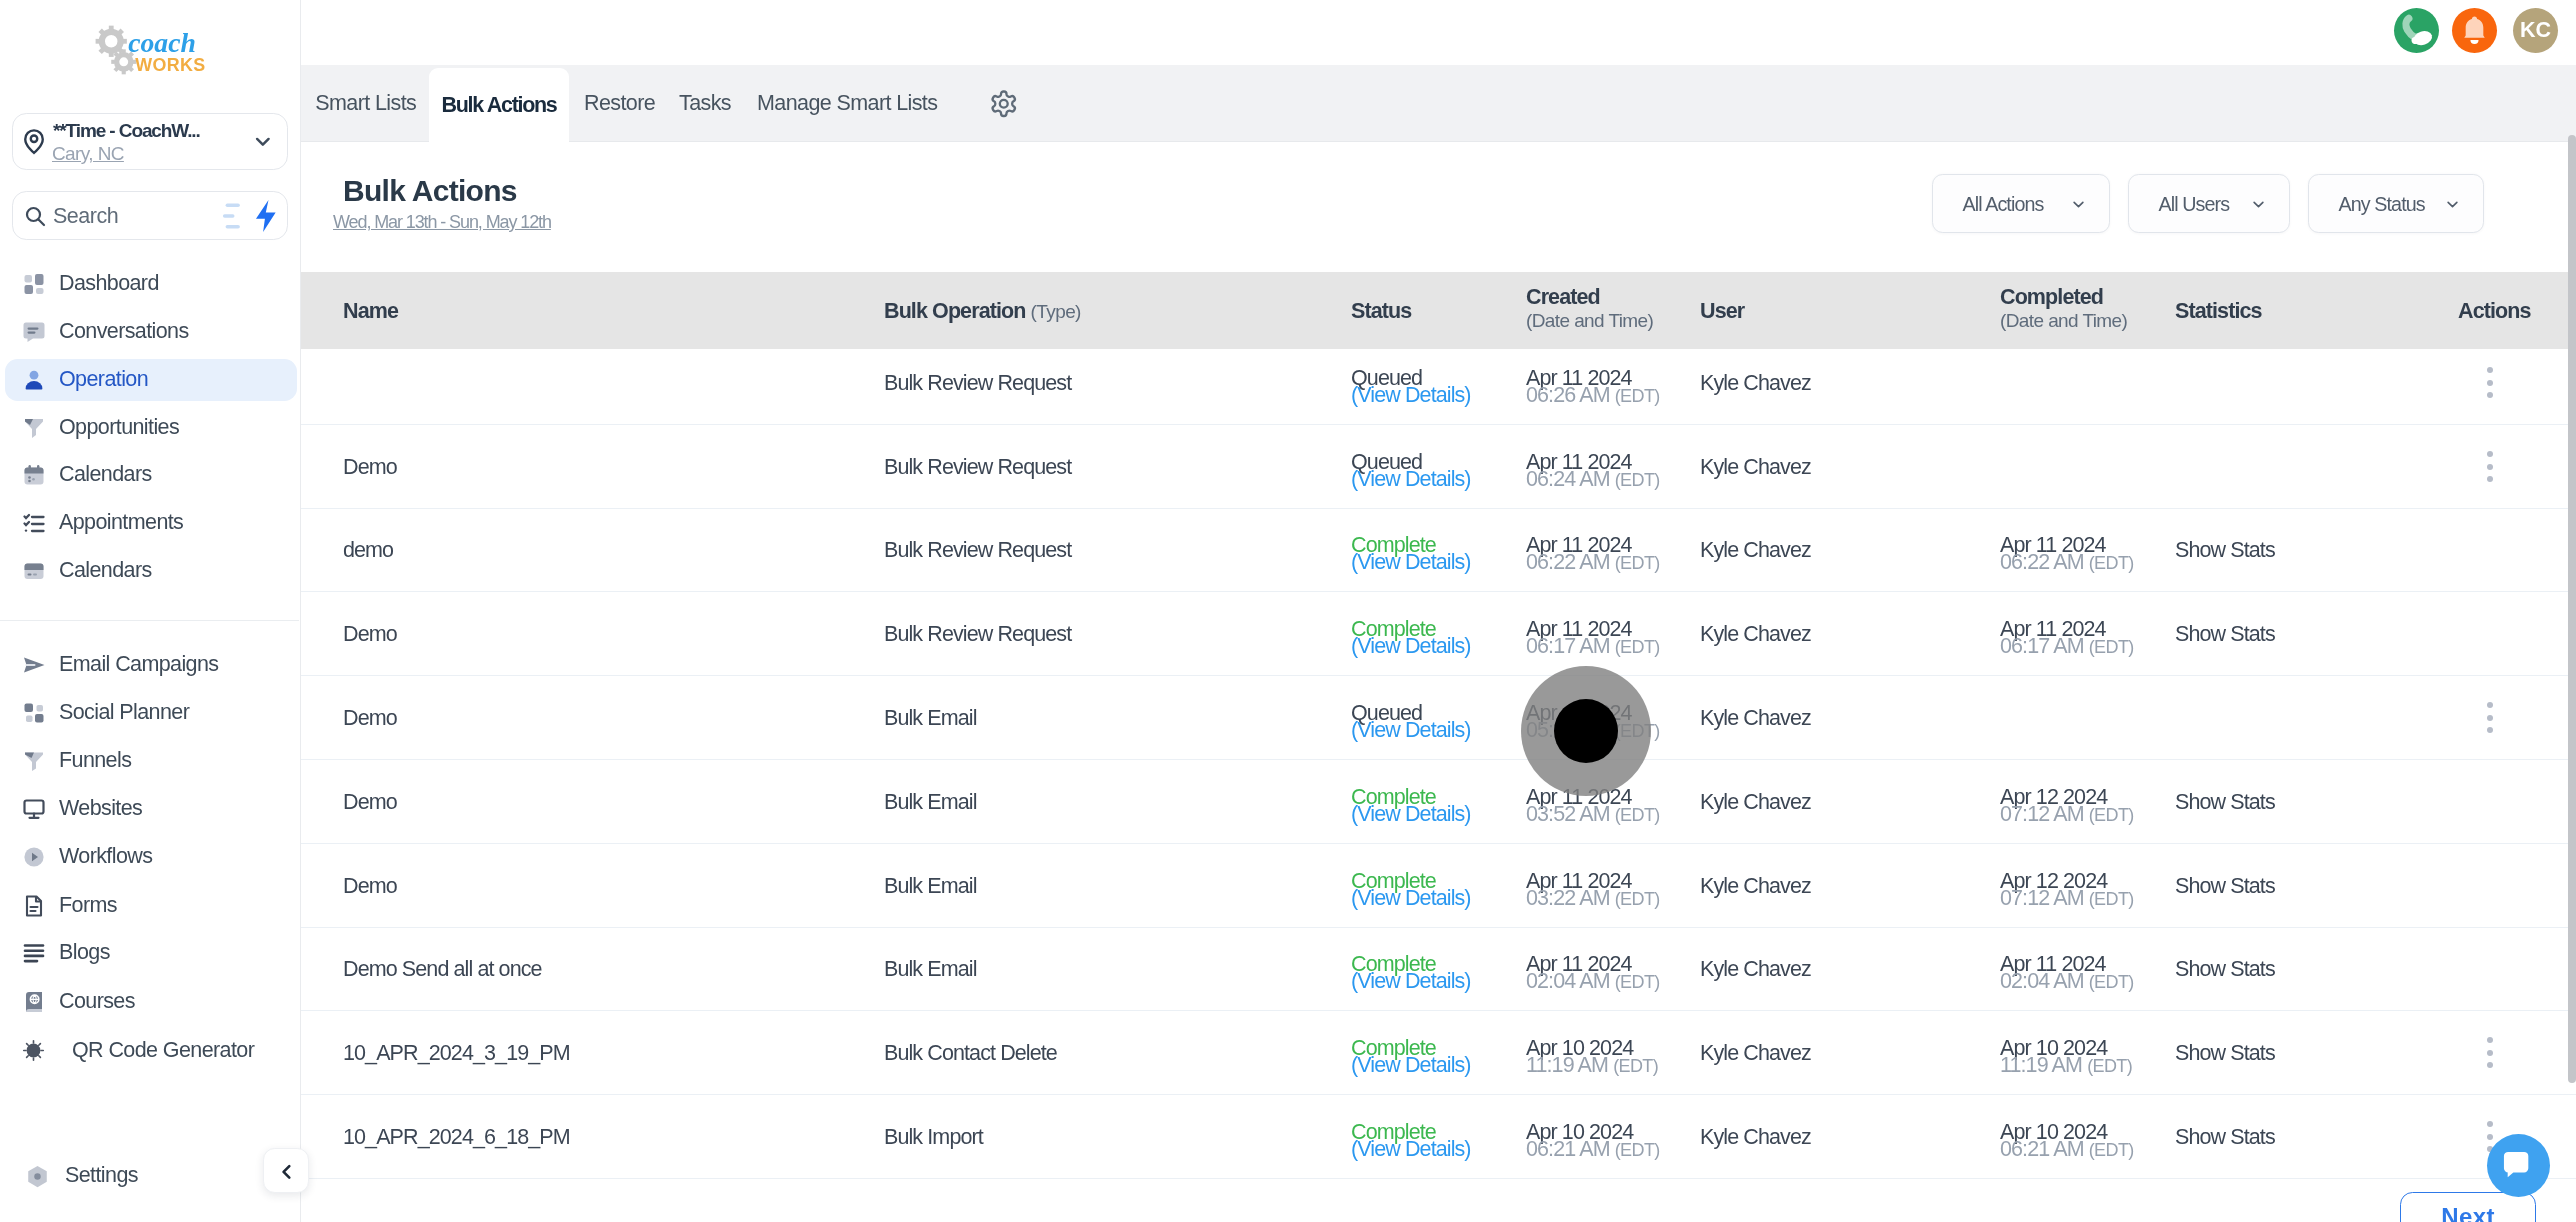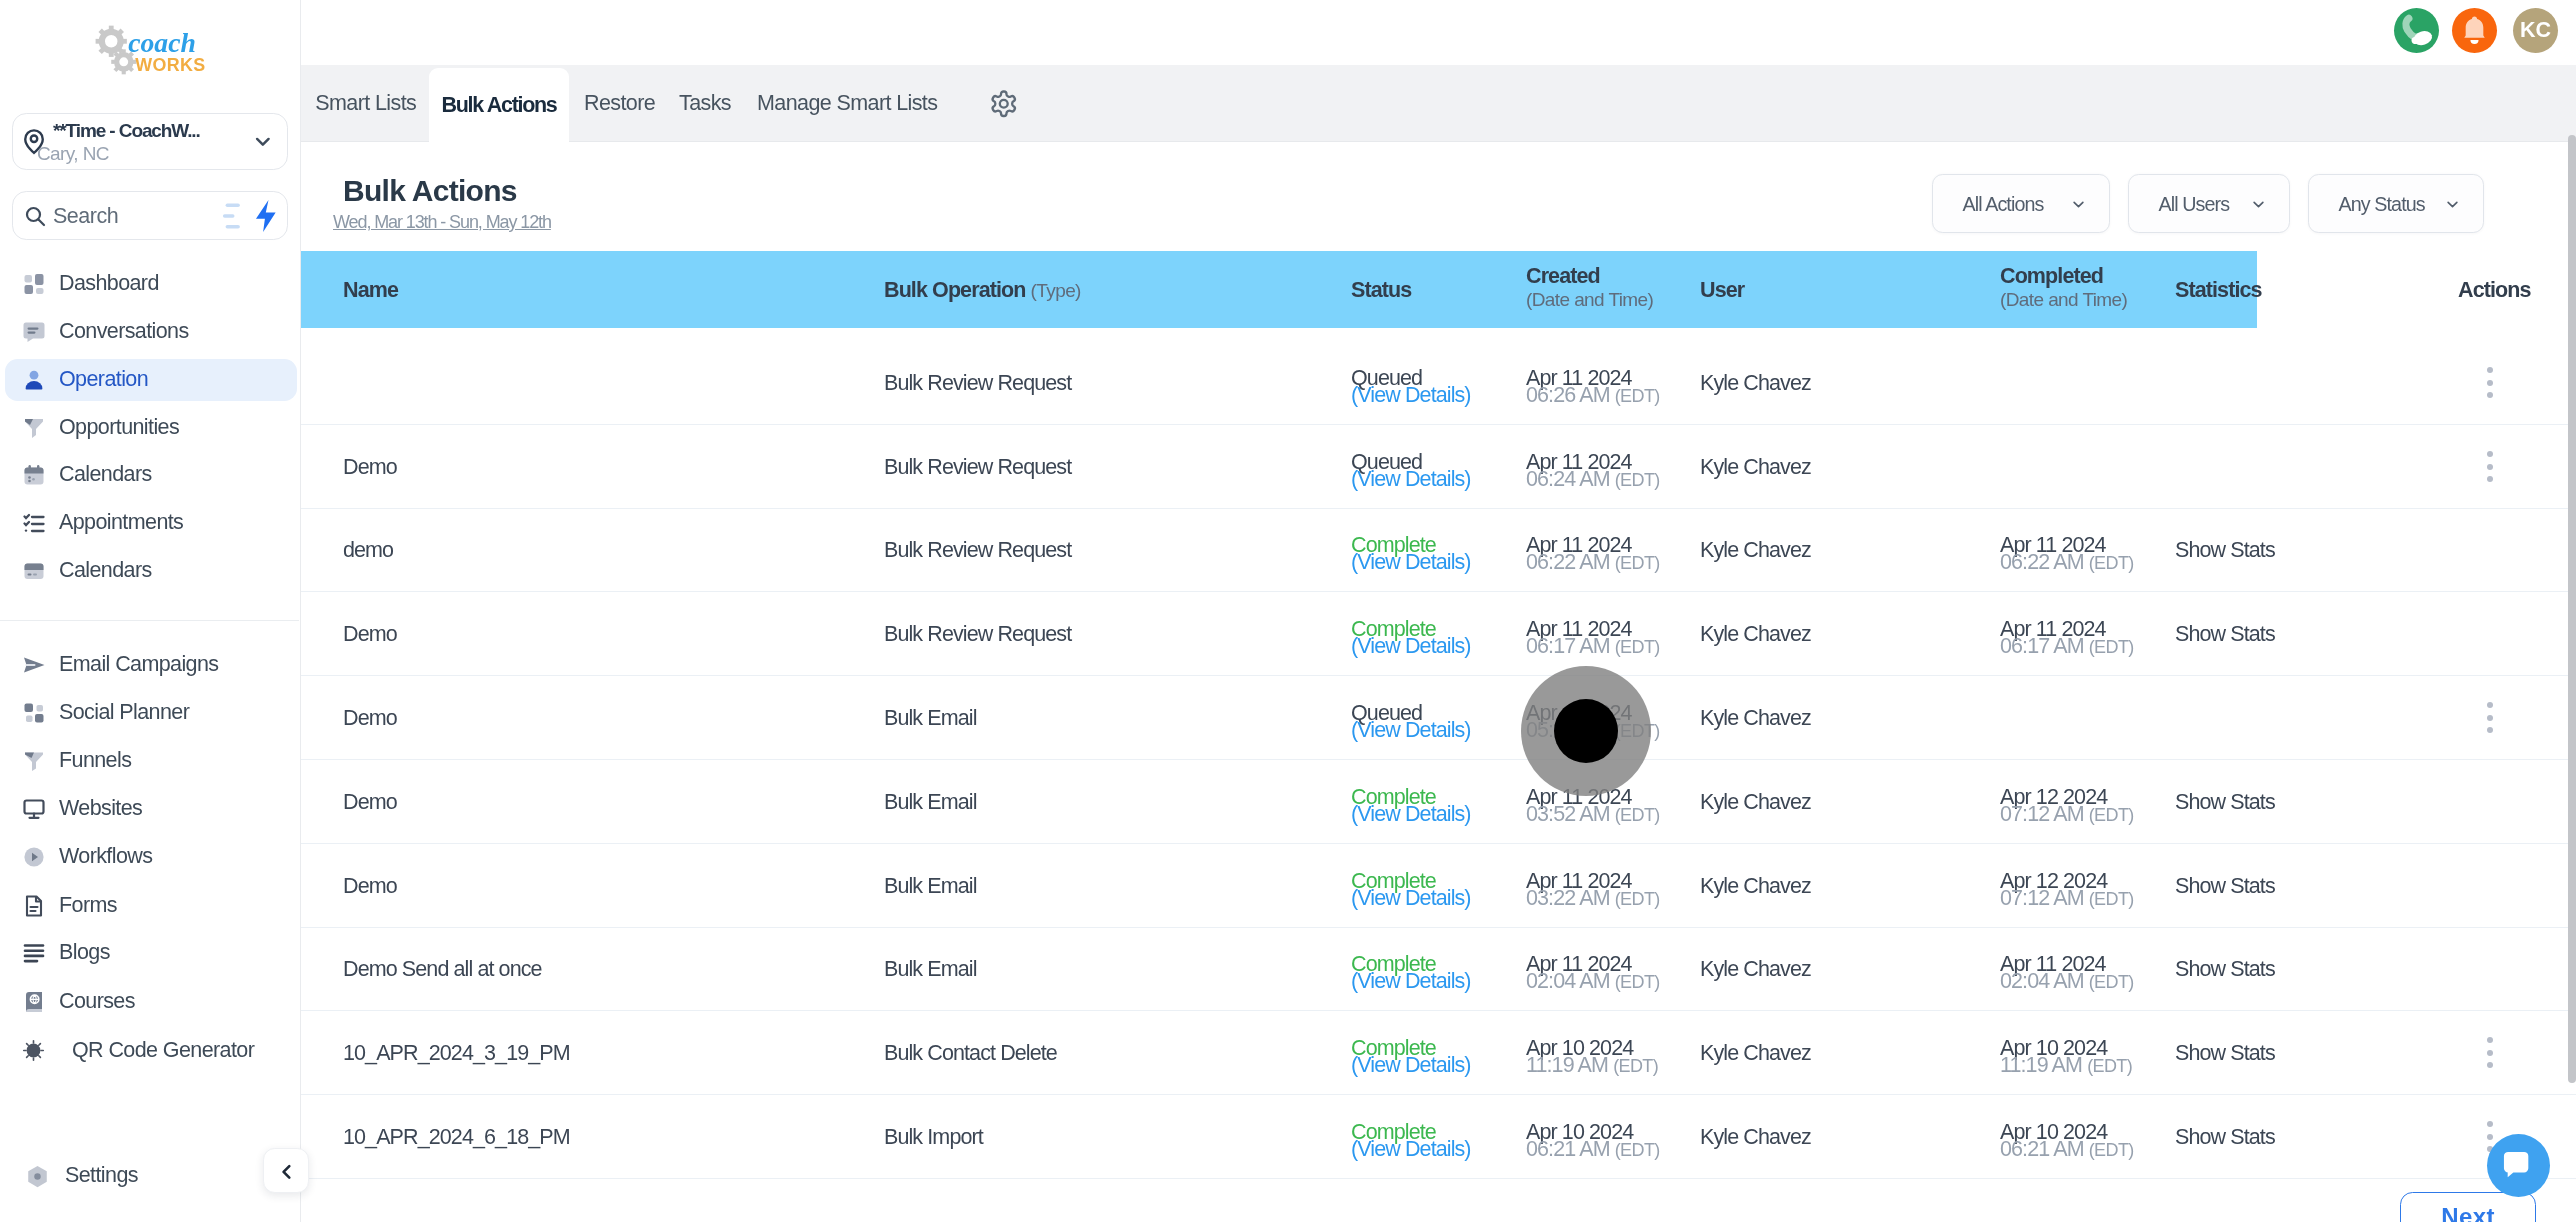--- a/index.html
+++ b/index.html
@@ -8,22 +8,22 @@
 
 #sidebar { position:absolute; left:0; top:0; width:301px; height:1223px;
   background:#fff; border-right:1.8px solid #e9ebee; z-index:5; }
 #logo { position:absolute; left:88px; top:16px; }
 .card { position:absolute; left:11.6px; width:276px; border:1.8px solid #e4e7ec;
   border-radius:14.3px; background:#fff; }
 #loccard { top:113px; height:57px; }
 #locpin { position:absolute; left:19px; top:126px; }
 #loctitle { position:absolute; left:53px; top:120px; font-size:19px; font-weight:bold;
   letter-spacing:-1.1px; color:#2b3a4d; }
-#locsub { position:absolute; left:37px; top:143px; font-size:19px;
-  letter-spacing:-0.6px; color:#9aa4b2; }
+#locsub { position:absolute; left:52px; top:143px; font-size:19px;
+  letter-spacing:-0.6px; color:#9aa4b2;text-decoration:underline; }
 #locchev { position:absolute; left:253px; top:132px; }
 #searchcard { top:191px; height:49px; }
 #searchmag { position:absolute; left:23px; top:204px; }
 #searchtxt { position:absolute; left:53px; top:204px; font-size:21.5px;
   letter-spacing:-0.5px; color:#5f6b78; }
 #searchbolt { position:absolute; left:222px; top:198px; }
 
 .mi { position:absolute; left:0; width:301px; height:48px; margin-top:-24px; }
 .mi .ic { position:absolute; left:22.4px; top:11.6px; width:24px; height:24px; }
 .mi .lb { position:absolute; top:50%; transform:translateY(-54%); font-size:21.5px;
@@ -68,22 +68,22 @@
   letter-spacing:-0.7px; color:#2a3948; }
 #subtitle { position:absolute; left:333px; top:212px; font-size:18px;
   letter-spacing:-1.1px; color:#8b97a5;text-decoration:underline; }
 .fbtn { position:absolute; top:174px; height:59px; border:1.8px solid #e1e5eb;
   border-radius:10.7px; background:#fdfdfe; font-size:19.7px; letter-spacing:-0.9px;
   color:#525d6b; box-shadow:0 0.9px 2.7px rgba(40,50,70,0.04); }
 .fbtn span { position:absolute; left:29.5px; top:50%; transform:translateY(-50%); white-space:nowrap; }
 .fbtn svg { position:absolute; right:23px; top:22.4px; }
 
 
-#thead { position:absolute; left:301px; top:251px; width:1956px; height:77px;
-  background:#7dd3fc; }
+#thead { position:absolute; left:301px; top:272px; width:2275px; height:77px;
+  background:#e5e5e5; }
 .h1 { position:absolute; top:27px; font-size:21.5px; font-weight:bold;
   letter-spacing:-0.9px; color:#323e4d; white-space:nowrap; }
 .h1 small { font-size:19px; font-weight:normal; color:#5f6c7c; letter-spacing:-0.6px; }
 .h2a { position:absolute; top:12.5px; font-size:21.5px; font-weight:bold;
   letter-spacing:-0.9px; color:#323e4d; }
 .h2b { position:absolute; top:38px; font-size:19px; letter-spacing:-0.6px; color:#5f6c7c; }
 
 .row { position:absolute; left:301px; width:2275px; height:84px;
   border-bottom:1.8px solid #ebf0f5; }
 .c { position:absolute; font-size:21.5px; letter-spacing:-0.9px; white-space:nowrap; }

